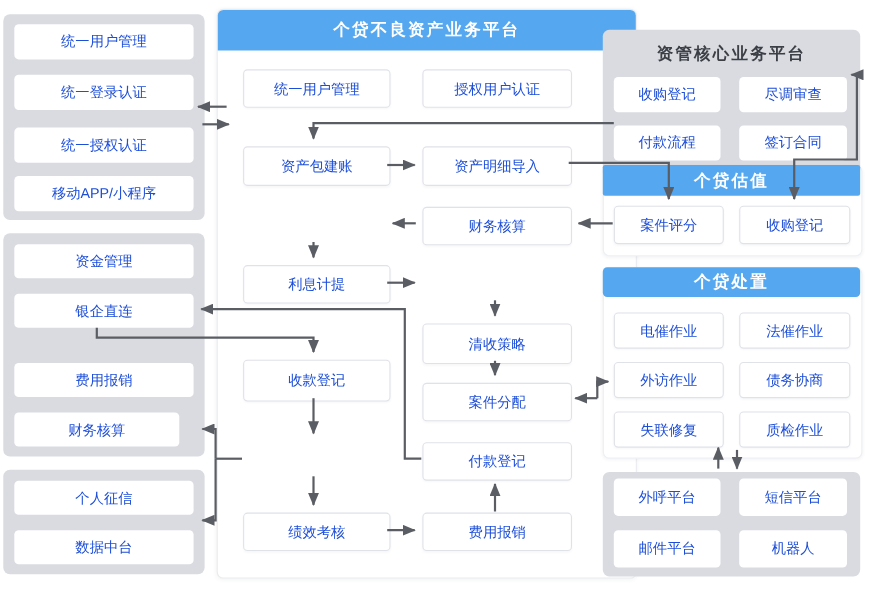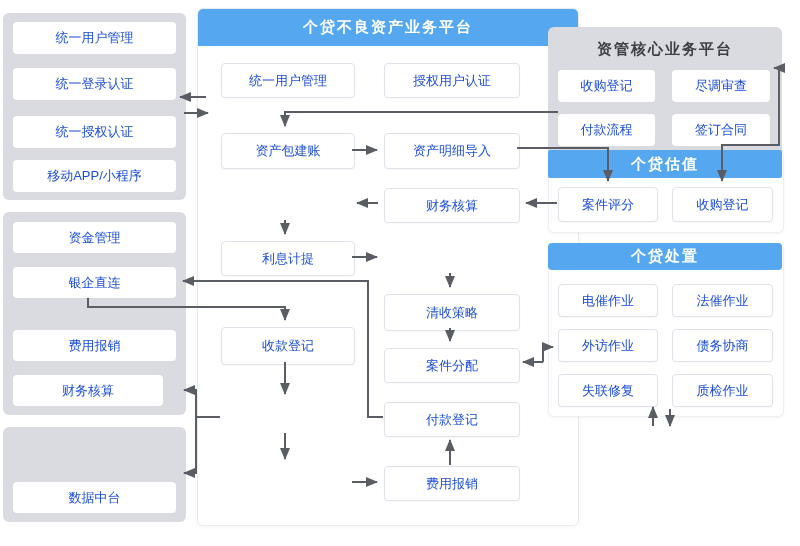--- a/index.html
+++ b/index.html
@@ -36,20 +36,21 @@
   </div>
 
   <div class="panel" style="left:3px;top:212px;width:183px;height:203px">
     <div class="wbox" style="left:10px;top:10px;width:163px;height:31px">资金管理</div>
     <div class="wbox" style="left:10px;top:55px;width:163px;height:31px">银企直连</div>
     <div class="wbox" style="left:10px;top:118px;width:163px;height:31px">费用报销</div>
     <div class="wbox" style="left:10px;top:163px;width:150px;height:31px">财务核算</div>
   </div>
 
   <div class="panel" style="left:3px;top:427px;width:183px;height:95px">
+    <div class="wbox" style="left:10px;top:10px;width:163px;height:31px">个人征信</div>
     <div class="wbox" style="left:10px;top:55px;width:163px;height:31px">数据中台</div>
   </div>
 
   <div class="mainpanel" style="left:197px;top:8px;width:344px;height:516px">
     <div class="bluehead" style="left:0;top:0;width:100%;height:37px;border-radius:5px 5px 0 0">个贷不良资产业务平台</div>
 
     <div class="wbox bordered" style="left:23px;top:54px;width:132px;height:33px">统一用户管理</div>
     <div class="wbox bordered" style="left:186px;top:54px;width:134px;height:33px">授权用户认证</div>
 
     <div class="wbox bordered" style="left:23px;top:124px;width:132px;height:34px">资产包建账</div>
@@ -59,20 +60,21 @@
 
     <div class="wbox bordered" style="left:23px;top:232px;width:132px;height:33px">利息计提</div>
 
     <div class="wbox bordered" style="left:186px;top:285px;width:134px;height:35px">清收策略</div>
 
     <div class="wbox bordered" style="left:23px;top:318px;width:132px;height:36px">收款登记</div>
     <div class="wbox bordered" style="left:186px;top:339px;width:134px;height:33px">案件分配</div>
 
     <div class="wbox bordered" style="left:186px;top:393px;width:134px;height:33px">付款登记</div>
 
+    <div class="wbox bordered" style="left:23px;top:457px;width:132px;height:33px">绩效考核</div>
     <div class="wbox bordered" style="left:186px;top:457px;width:134px;height:33px">费用报销</div>
   </div>
 
   <div class="panel" style="left:548px;top:27px;width:234px;height:136px">
     <div class="paneltitle" style="top:13px">资管核心业务平台</div>
     <div class="wbox" style="left:10px;top:43px;width:97px;height:32px">收购登记</div>
     <div class="wbox" style="left:124px;top:43px;width:98px;height:32px">尽调审查</div>
     <div class="wbox" style="left:10px;top:87px;width:97px;height:32px">付款流程</div>
     <div class="wbox" style="left:124px;top:87px;width:98px;height:32px">签订合同</div>
   </div>
@@ -86,20 +88,26 @@
   <div class="card" style="left:548px;top:243px;width:234px;height:172px">
     <div class="bluehead" style="left:-1px;top:-1px;width:234px;height:27px;border-radius:4px">个贷处置</div>
     <div class="wbox bordered" style="left:9px;top:40px;width:98px;height:31px">电催作业</div>
     <div class="wbox bordered" style="left:123px;top:40px;width:99px;height:31px">法催作业</div>
     <div class="wbox bordered" style="left:9px;top:85px;width:98px;height:31px">外访作业</div>
     <div class="wbox bordered" style="left:123px;top:85px;width:99px;height:31px">债务协商</div>
     <div class="wbox bordered" style="left:9px;top:130px;width:98px;height:31px">失联修复</div>
     <div class="wbox bordered" style="left:123px;top:130px;width:99px;height:31px">质检作业</div>
   </div>
 
+  <div class="panel" style="left:548px;top:429px;width:234px;height:95px">
+    <div class="wbox" style="left:10px;top:6px;width:97px;height:34px">外呼平台</div>
+    <div class="wbox" style="left:124px;top:6px;width:98px;height:34px">短信平台</div>
+    <div class="wbox" style="left:10px;top:53px;width:97px;height:34px">邮件平台</div>
+    <div class="wbox" style="left:124px;top:53px;width:98px;height:34px">机器人</div>
+  </div>
 
   <svg class="arrows" width="800" height="546" viewBox="0 0 800 546">
     <defs>
       <marker id="arr" viewBox="0 0 12 10" markerWidth="12" markerHeight="10" refX="11" refY="5" orient="auto" markerUnits="userSpaceOnUse">
         <path d="M0,0 L12,5 L0,10 Z" fill="#5a5d63"></path>
       </marker>
     </defs>
     <g stroke="#5a5d63" stroke-width="2" fill="none">
       <path d="M206 97 L180 97" marker-end="url(#arr)"></path>
       <path d="M184 113 L208 113" marker-end="url(#arr)"></path>

